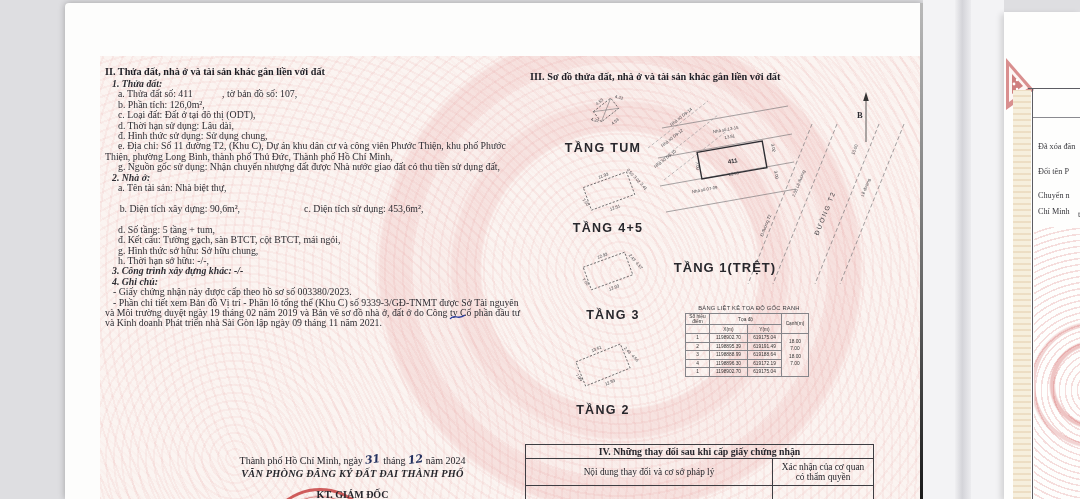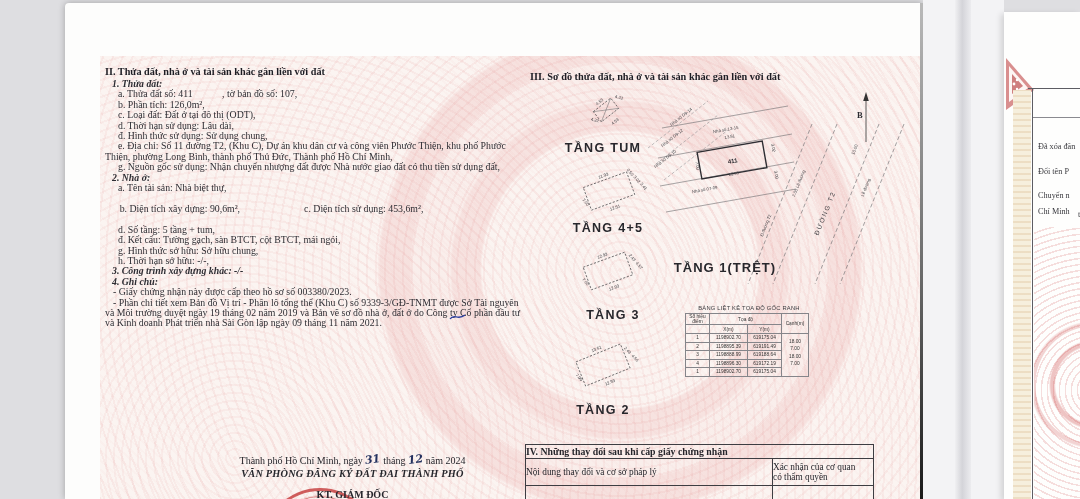--- a/index.html
+++ b/index.html
@@ -75,21 +75,21 @@
   .coord-title{font:5.8px "Liberation Sans",sans-serif;text-align:center;letter-spacing:.2px;color:#3a3a3e;}
   .coord table{border-collapse:collapse;margin-top:2px;width:123px;table-layout:fixed;}
   .coord th,.coord td{border:.5px solid #85858a;font:4.8px "Liberation Sans",sans-serif;
         font-weight:normal;text-align:center;padding:0;height:7.5px;color:#333;}
   .coord .hrow th{height:8px;}
   .edgecell{position:relative;}
   .edgecell span{position:absolute;left:0;width:100%;font-size:4.8px;}
   
   .changes{position:absolute;left:525px;top:444px;width:348px;color:#26262c;}
   .changes table{border-collapse:collapse;width:348px;table-layout:fixed;}
-  .changes td{border:1px solid #3d3d42;text-align:left;vertical-align:middle;padding:0;}
+  .changes td{border:1px solid #3d3d42;text-align:center;vertical-align:middle;padding:0;}
   .c-title{font-size:9.8px;font-weight:bold;height:13px;}
   .c-head{font-size:9.3px;height:26px;line-height:10.5px;}
   .c-body{height:42px;vertical-align:top;}
 </style>
 </head>
 <body>
 
 <div class="canvas">
 
   <div class="page-main"></div>

